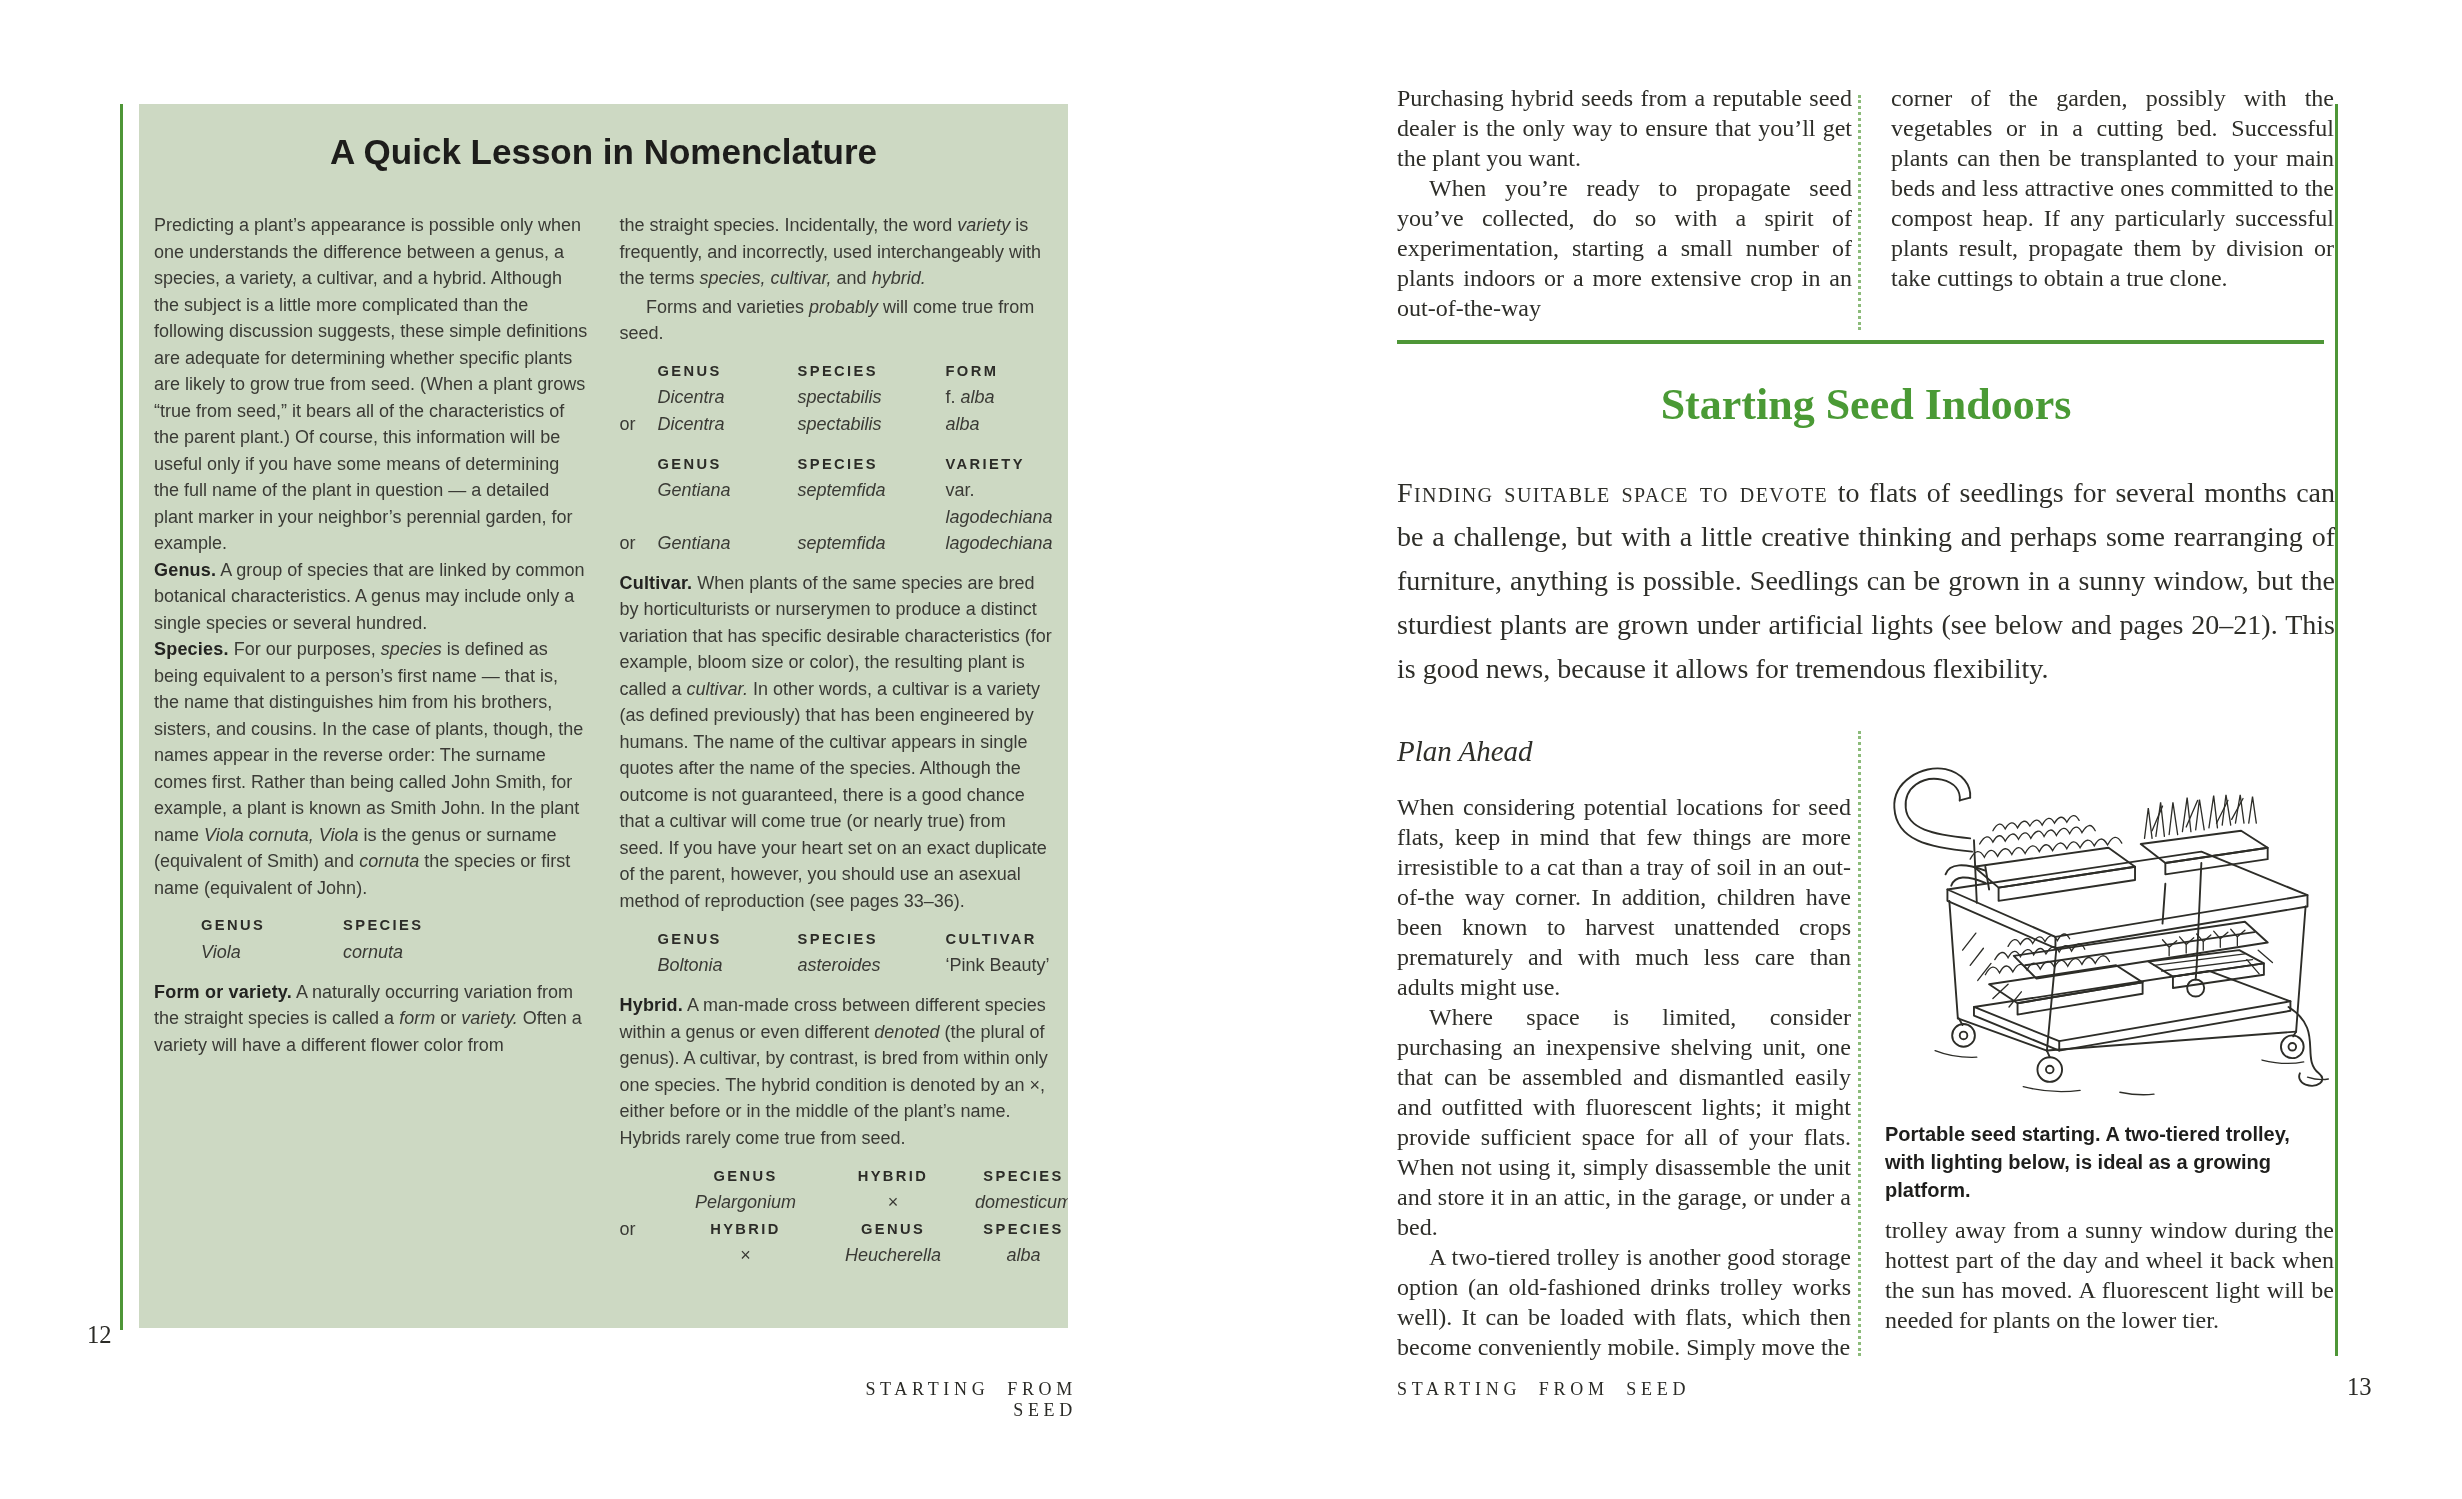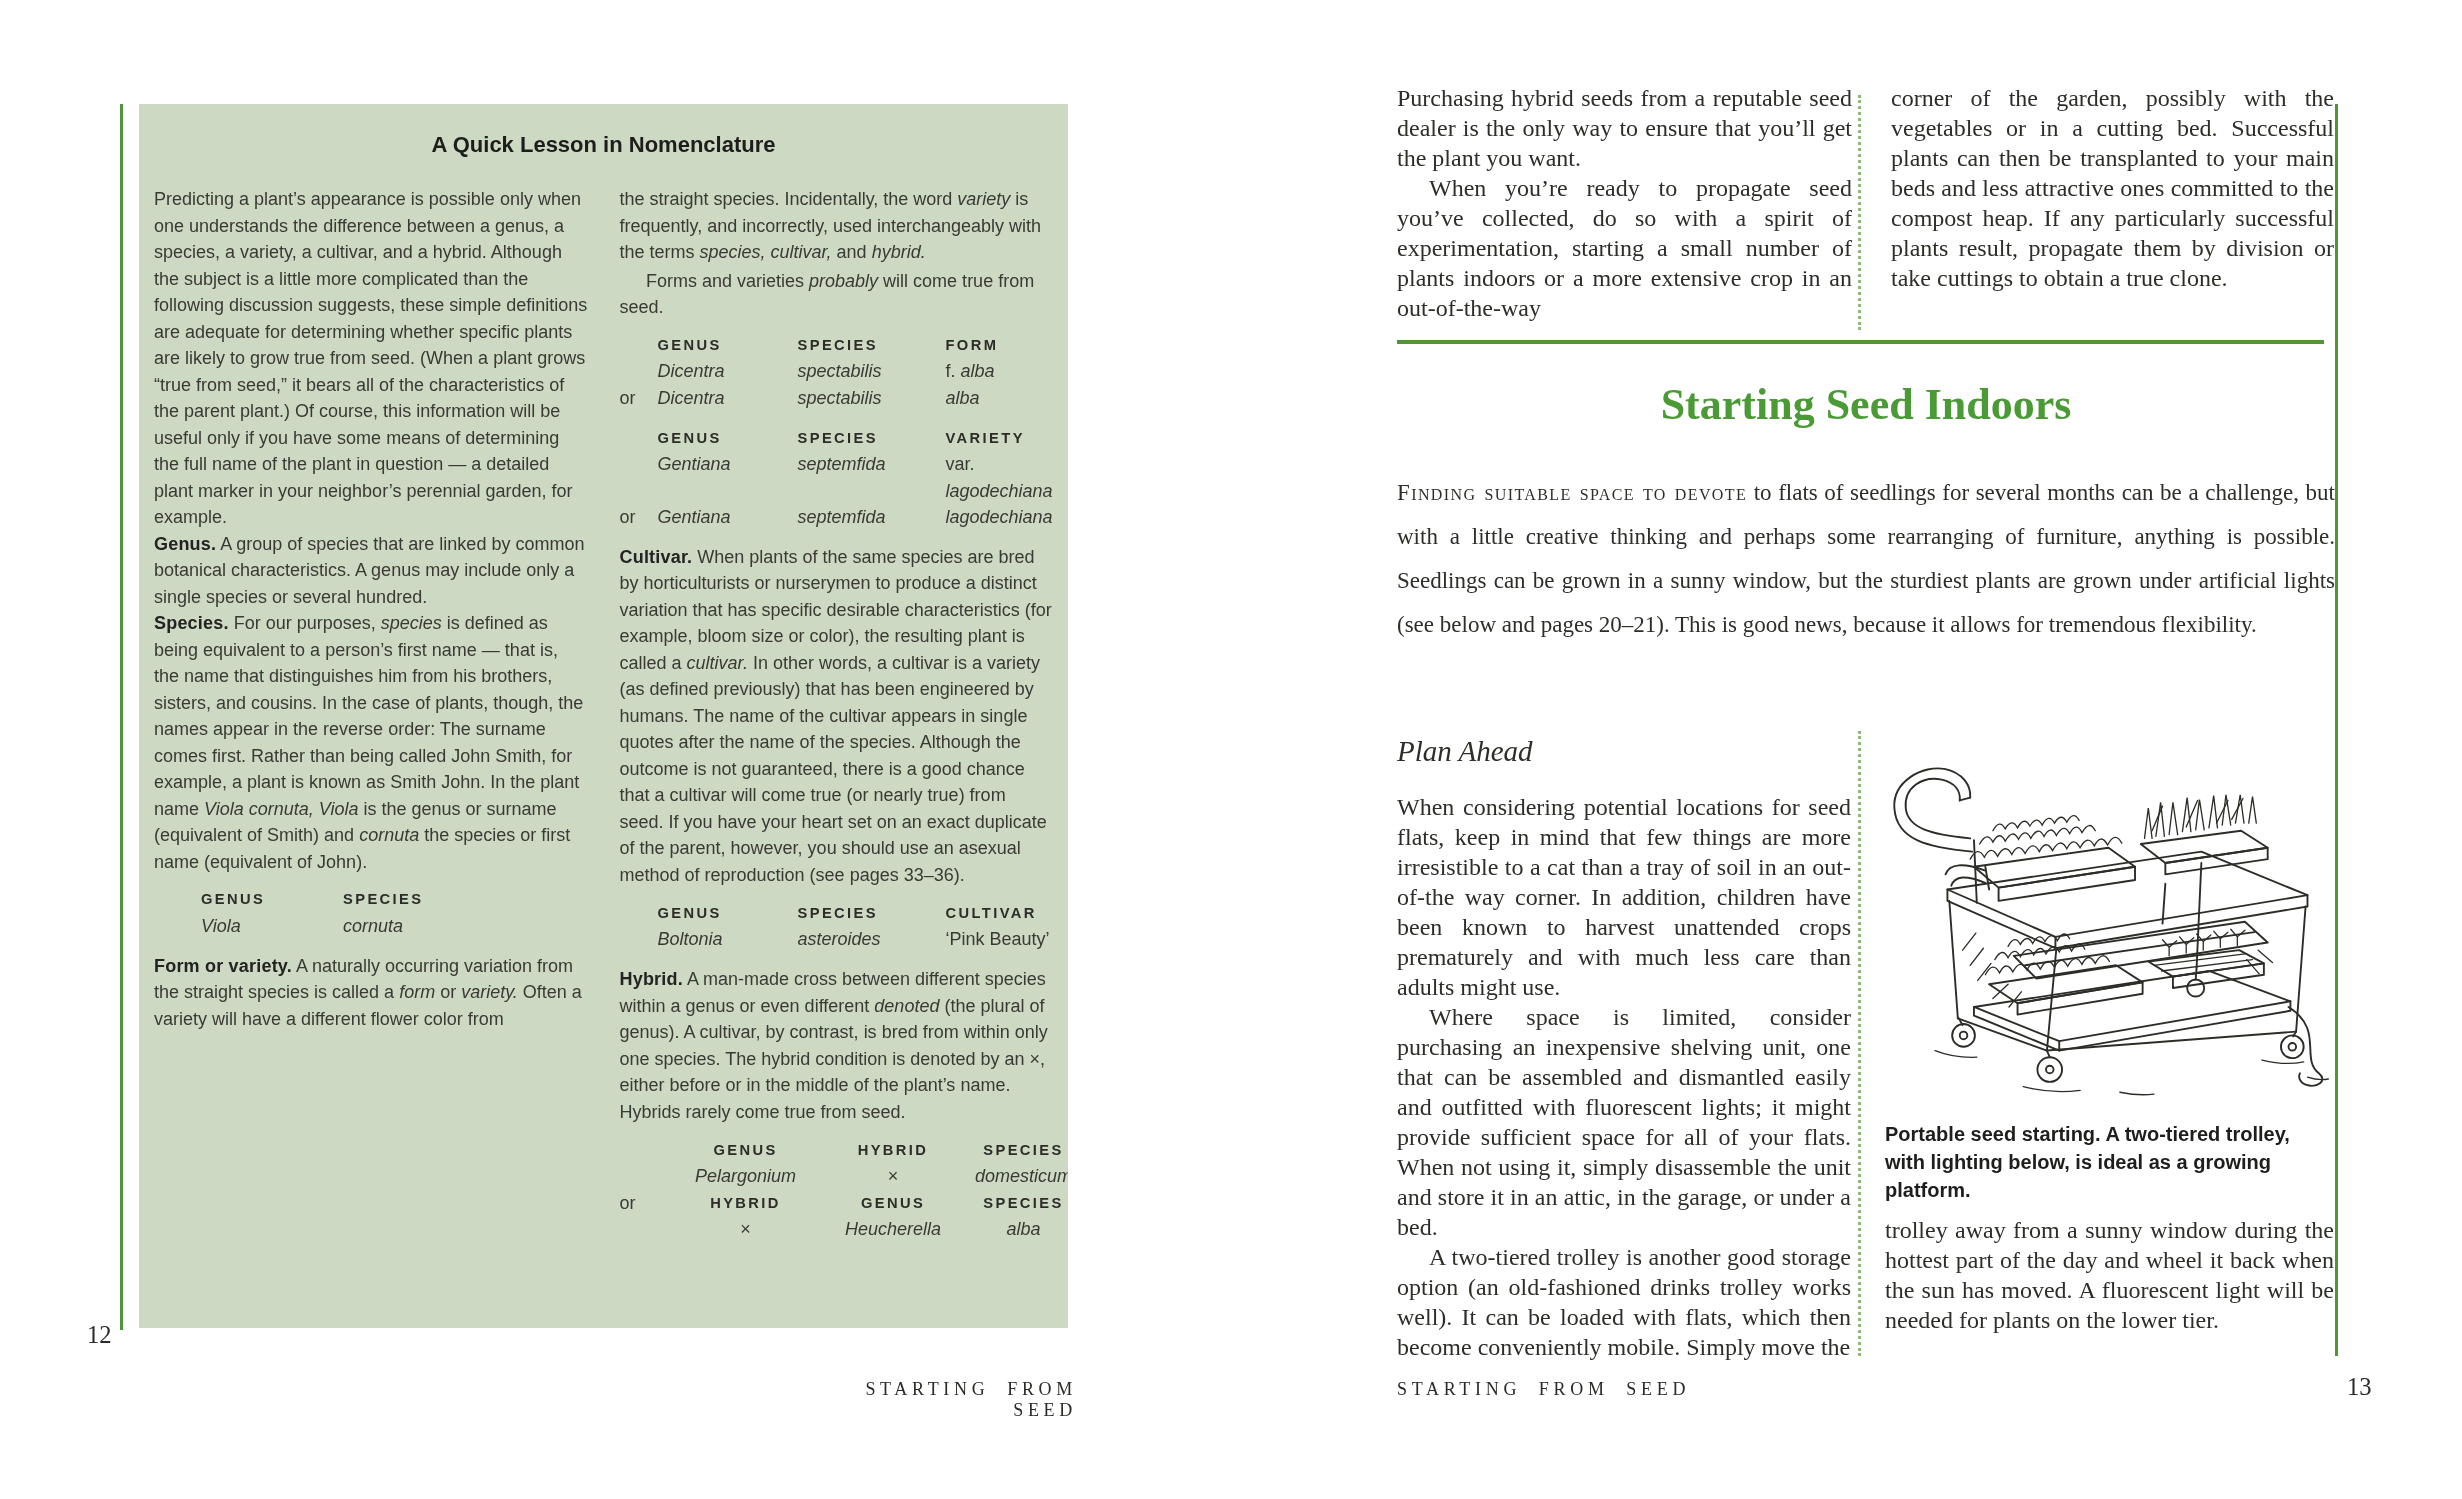--- a/index.html
+++ b/index.html
@@ -11,21 +11,21 @@
   #line-left{left:120px;top:104px;height:1226px}
   #line-right{left:2335px;top:104px;height:1252px}
   .dotted{position:absolute;left:1858px;width:0;border-left:3.8px dotted #8cbb7a}
   #dot-top{top:95px;height:235px}
   #dot-bottom{top:731px;height:625px}
   #rule{position:absolute;left:1397px;top:340px;width:927px;height:3.8px;background:#4e9637}
 
   
   #nom-box{position:absolute;left:139px;top:104px;width:929px;height:1224px;background:#cdd9c3;
            overflow:hidden;padding:28px 15px 15px;font-family:"Liberation Sans",sans-serif;color:#3a3a35}
-  .box-title{text-align:center;font-size:22px;font-weight:bold;color:#1d1d1b;margin-bottom:28px}
+  .box-title{text-align:center;font-size:35px;font-weight:bold;color:#1d1d1b;margin-bottom:40px}
   .box-cols{display:flex;gap:32px}
   .box-col{flex:1;min-width:0;font-size:18px;line-height:26.5px}
   .box-p{margin:0}
   .box-p + .box-p{}
   .box-p.indent{margin-top:2px;text-indent:26.5px}
   .box-p b{color:#232321;letter-spacing:0.2px}
   .nm-table{margin:11.4px 0 13.3px}
   .nm-row{display:grid}
   .t2 .nm-row{grid-template-columns:47px 142px 1fr}
   .t3 .nm-row{grid-template-columns:38px 140px 148px 1fr}
@@ -36,21 +36,21 @@
   .center .nm-cell{text-align:center}
 
   
   .serif-col{position:absolute}
   .serif-p{font-size:24px;line-height:30px;text-align:justify;color:#2e2e29}
   .serif-p.indent{text-indent:32px}
   #intro-col1{left:1397px;top:83px;width:455px}
   #intro-col2{left:1891px;top:83px;width:443px}
   #sec-head{position:absolute;left:1397px;top:379px;width:938px;text-align:center;
             font-size:44px;font-weight:bold;color:#4a9a35}
-  #lead{position:absolute;left:1397px;top:471px;width:938px;font-size:23px;line-height:44px;
+  #lead{position:absolute;left:1397px;top:471px;width:938px;font-size:28px;line-height:44px;
         text-align:justify;color:#2e2e29}
   #lead .sc{font-variant:small-caps;letter-spacing:1.4px}
   #plan-head{position:absolute;left:1397px;top:735px;font-size:29px;font-style:italic;color:#2e2e29}
   #pa-col1{left:1397px;top:792px;width:454px}
   #pa-col2{left:1885px;top:1215px;width:449px}
 
   
   #illus{position:absolute;left:1883px;top:716px;width:451px;height:383px}
   #illus svg{display:block;width:100%;height:100%}
   .sketch{stroke:#2d2d28;fill:none;stroke-width:2;stroke-linecap:round;stroke-linejoin:round}

